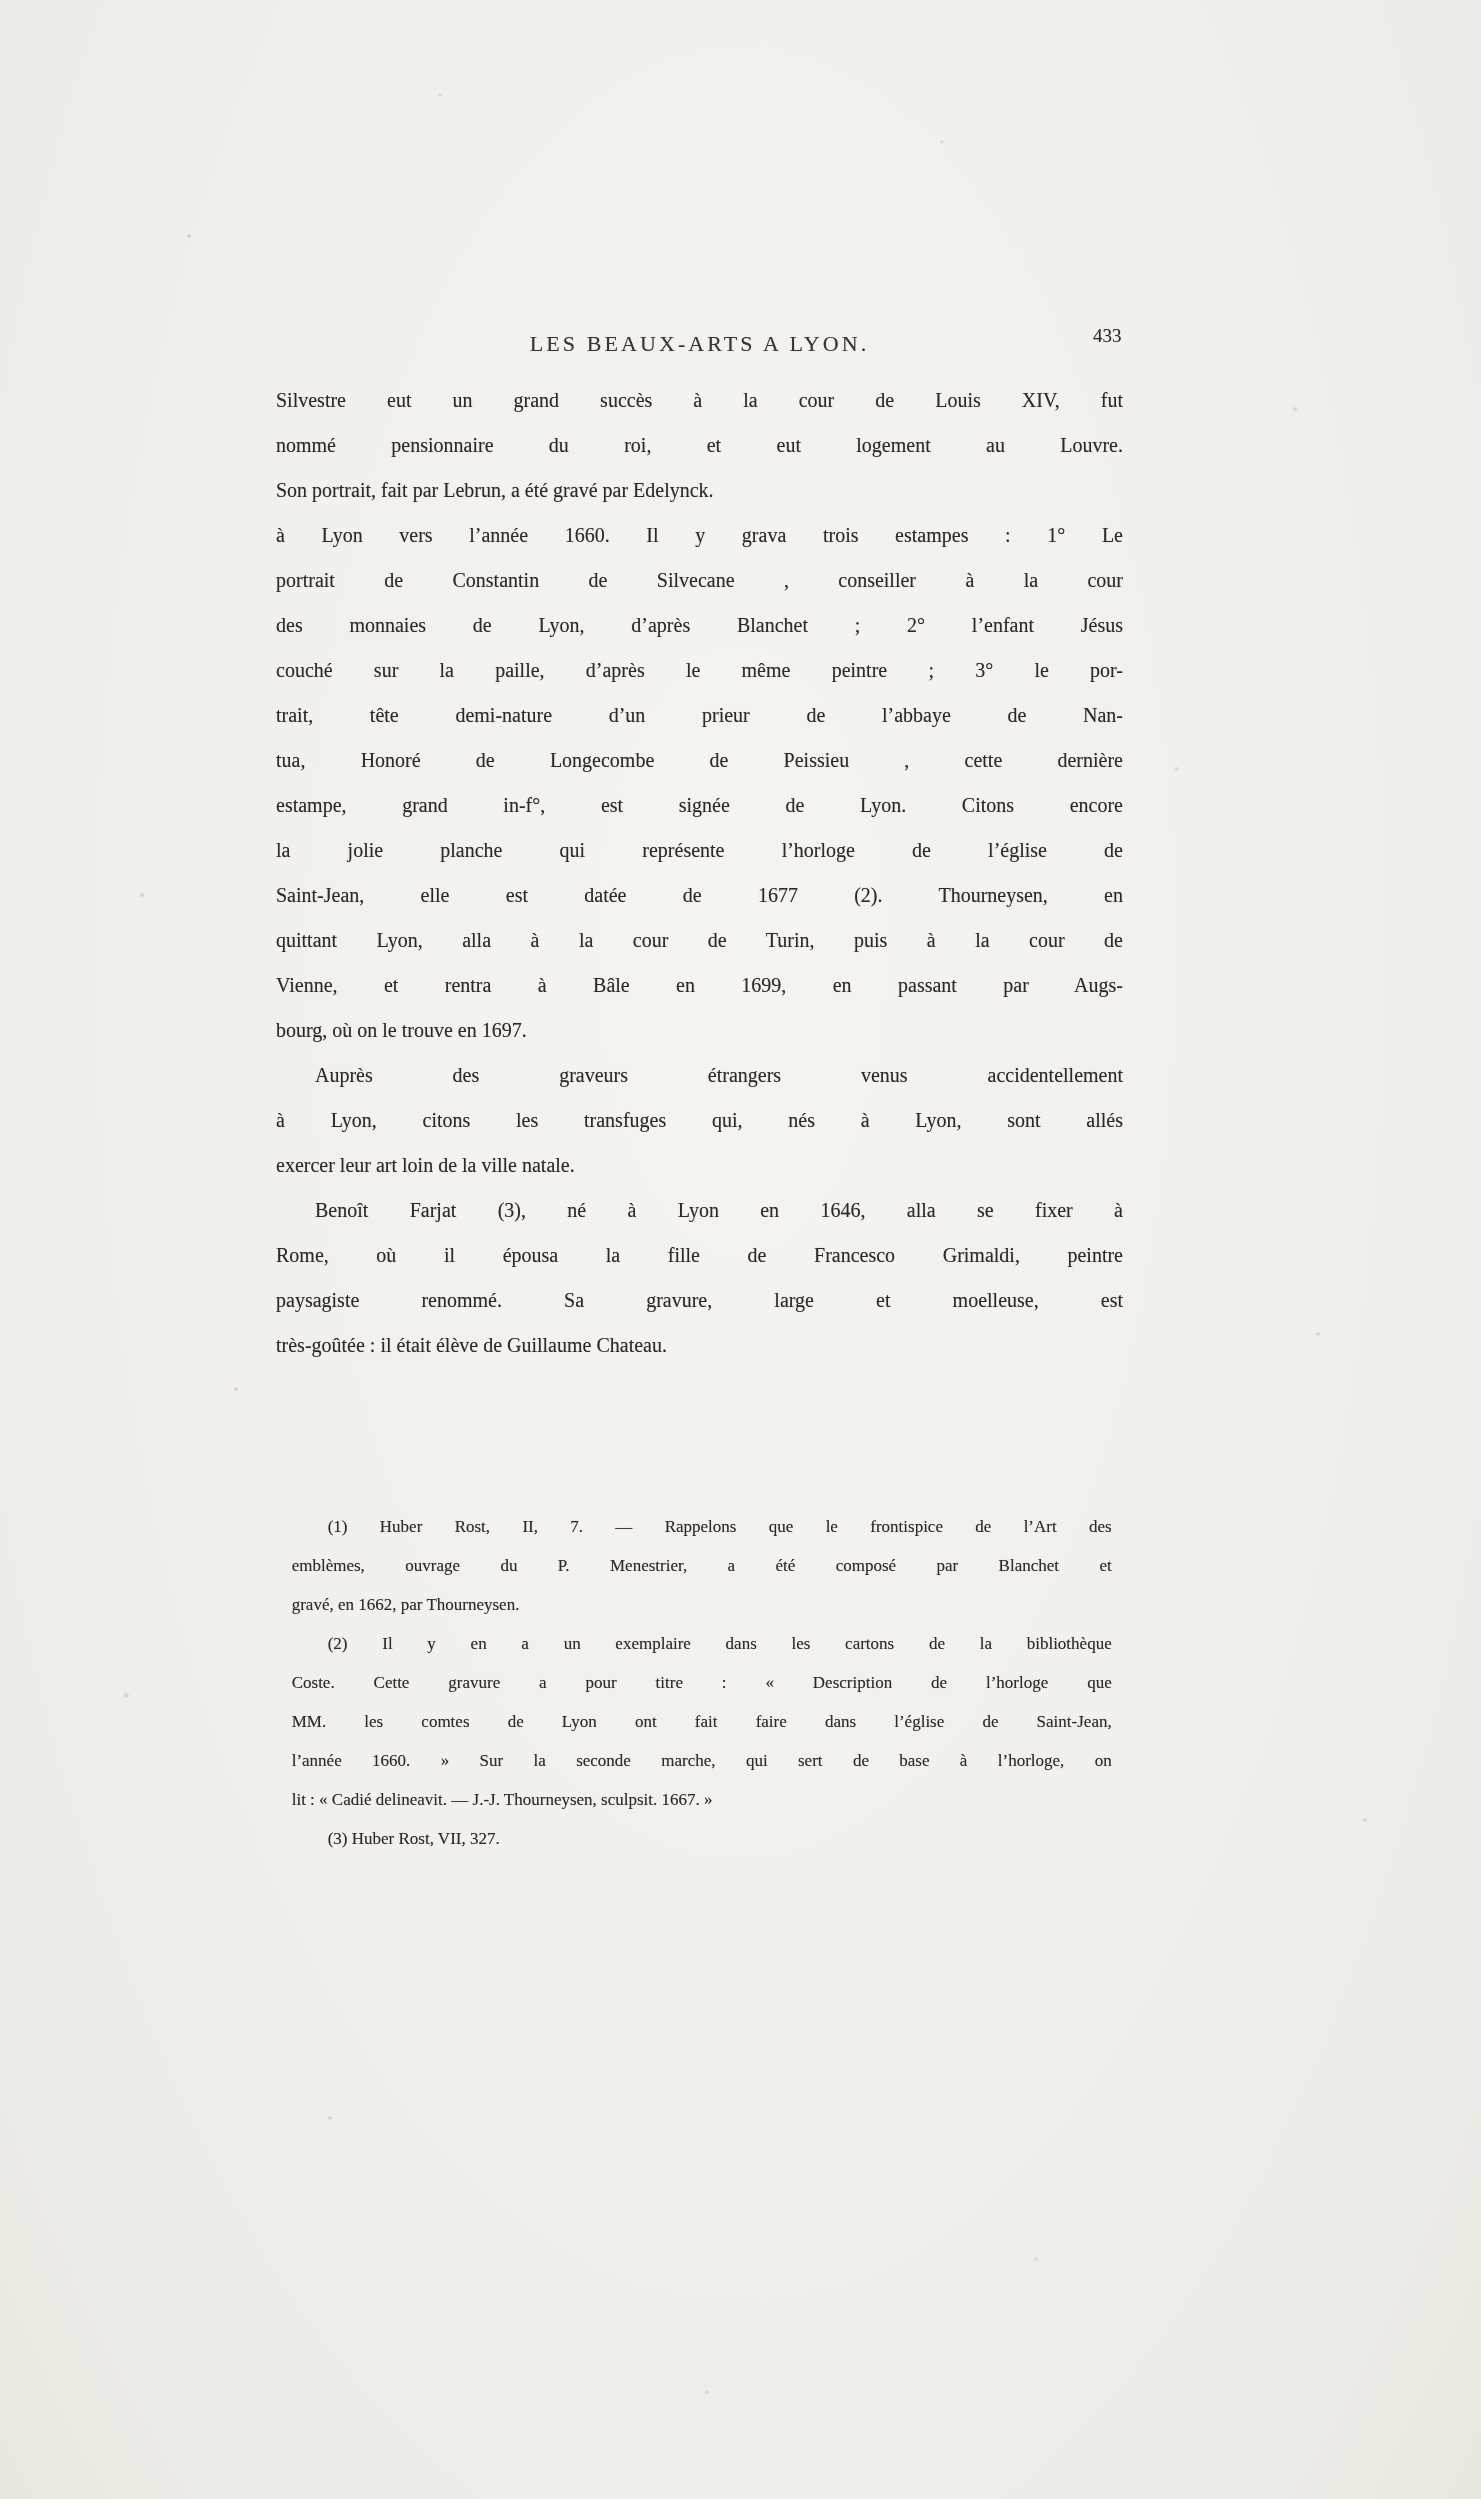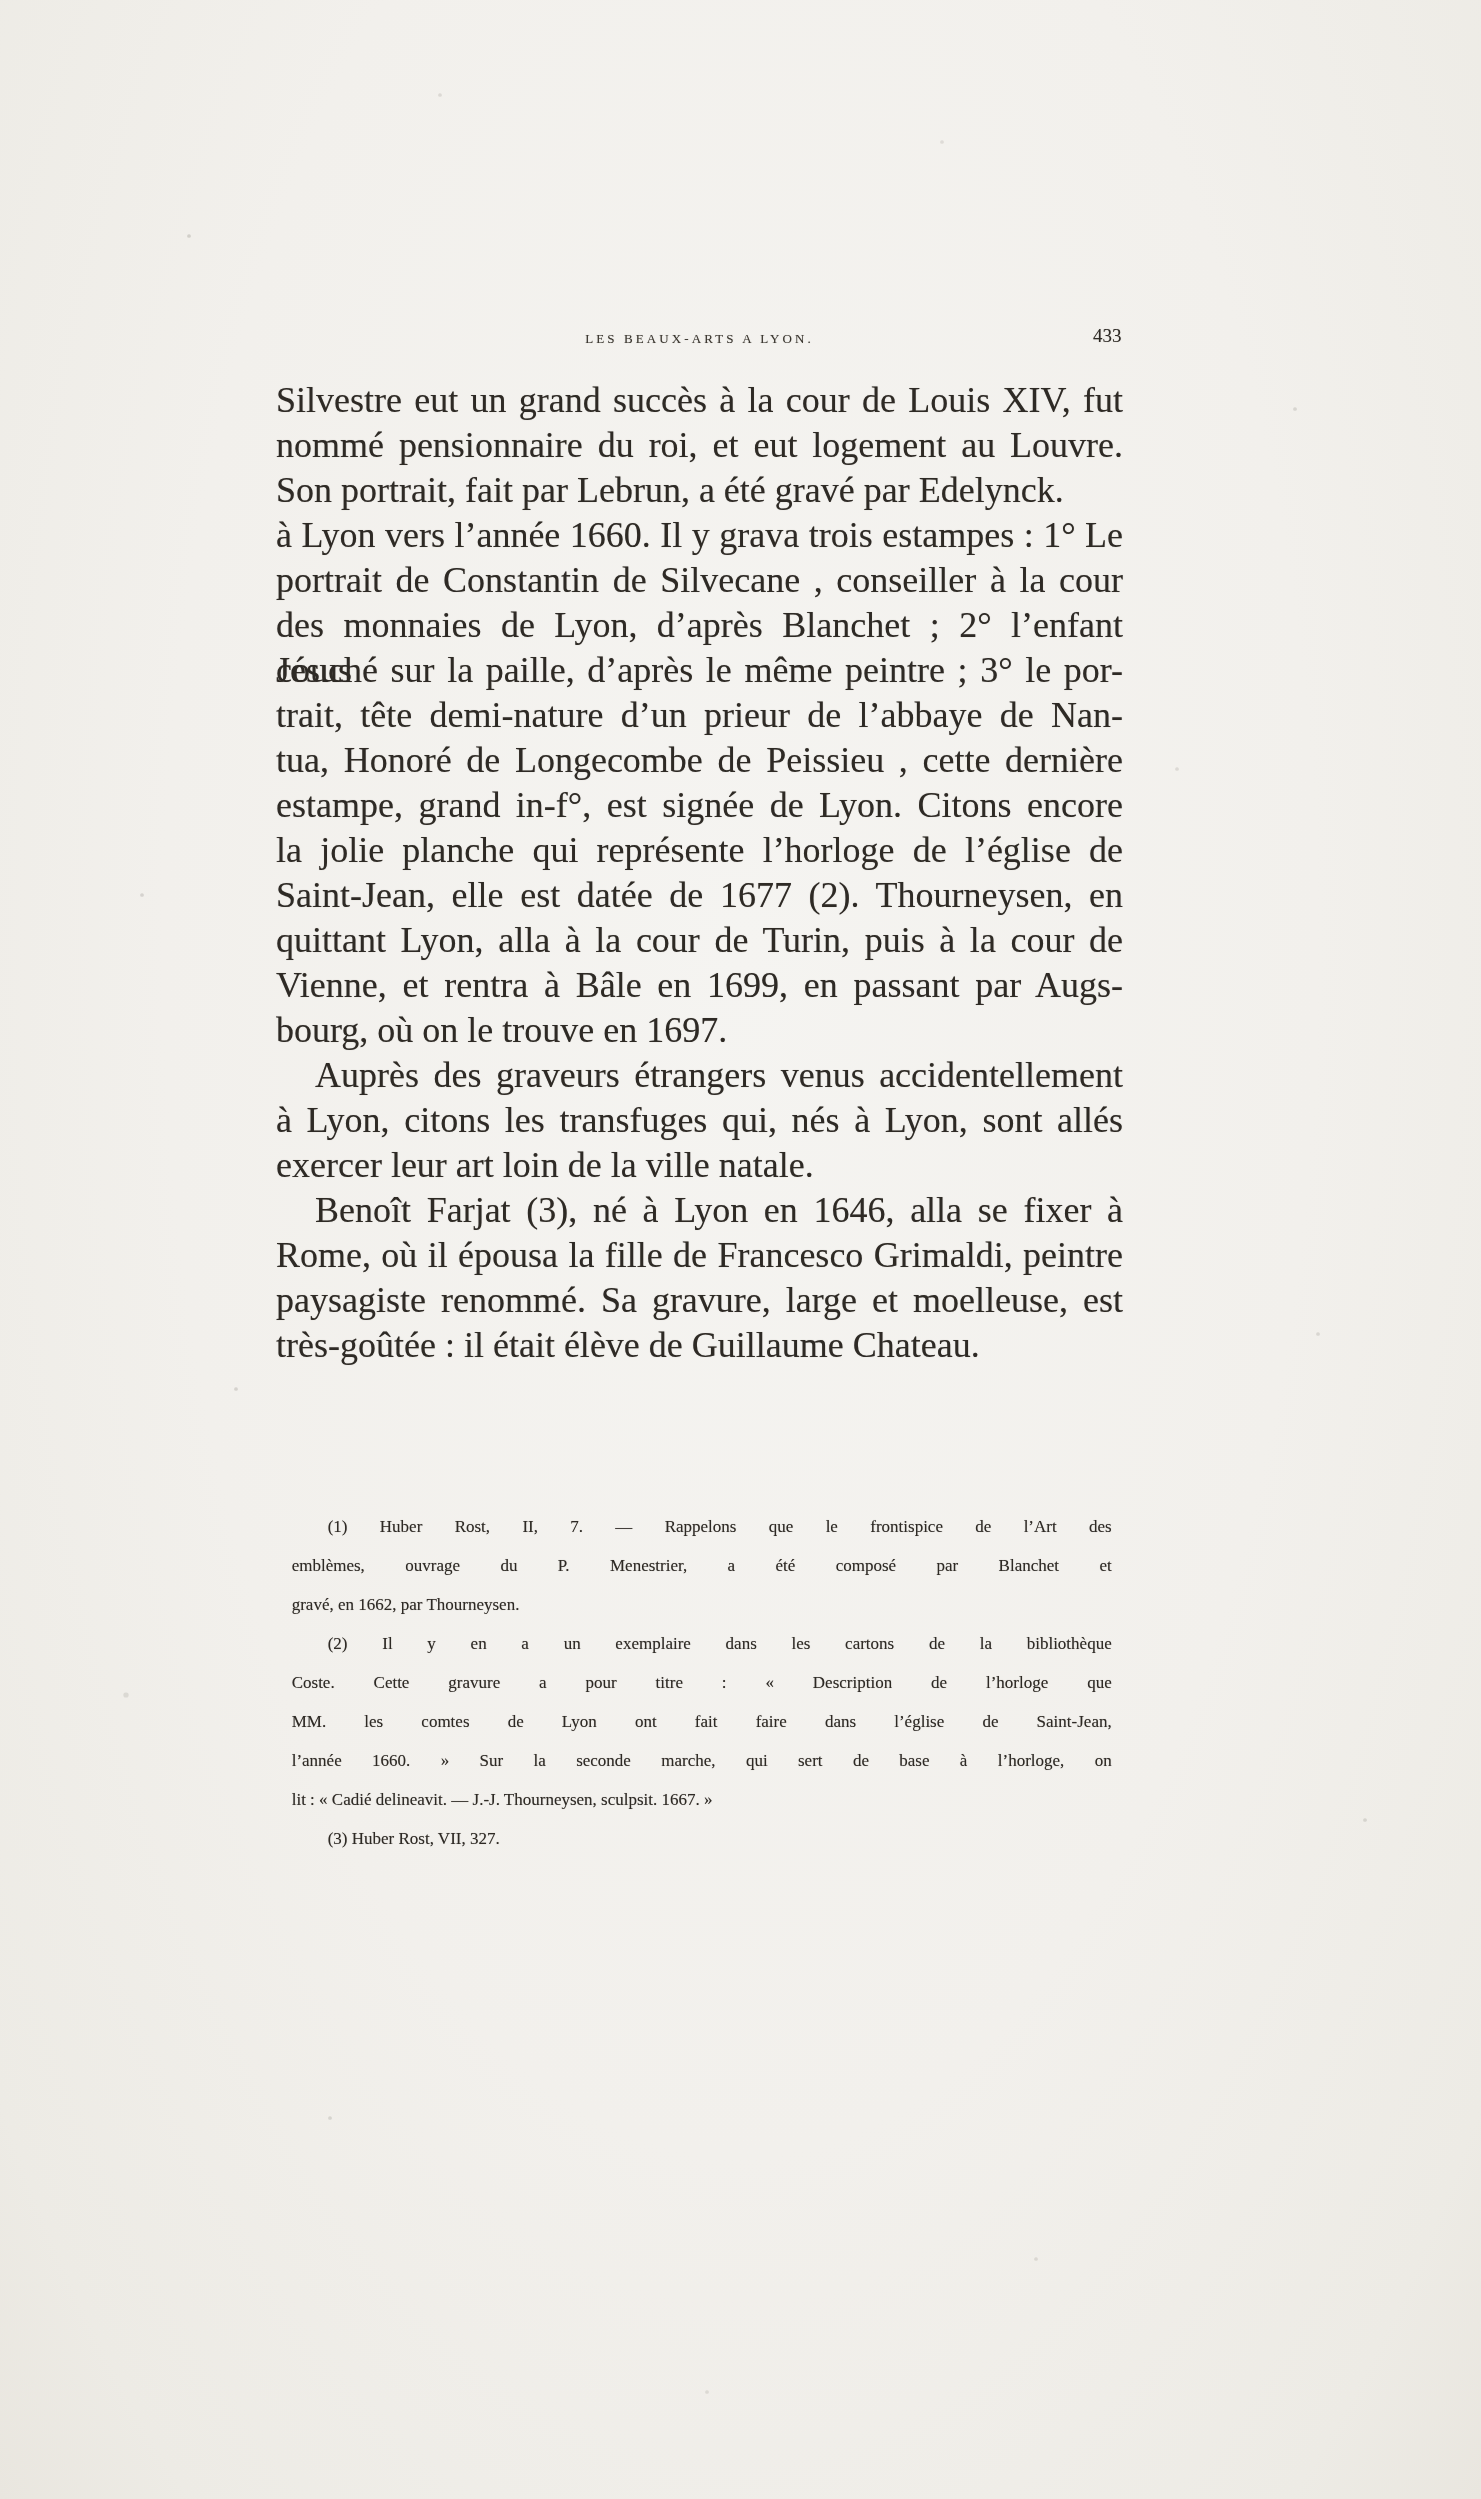--- a/index.html
+++ b/index.html
@@ -23,41 +23,41 @@
   .runhead {
     position: absolute;
     top: 325px;
     left: 0;
     width: 100%;
     height: 34px;
   }
   .runhead-title {
     display: block;
     text-align: center;
-    font-size: 13px;
+    font-size: 22px;
     letter-spacing: 3.1px;
     color: #3a362f;
     padding-top: 6.3px;
     text-shadow: 0 0 0.8px rgba(45,40,33,0.35);
   }
   .page-number {
     position: absolute;
     right: 1.6px;
     top: 0;
     font-size: 19px;
     color: #2e2a25;
     text-shadow: 0 0 0.8px rgba(45,40,33,0.35);
   }
   
   .main-text {
     position: absolute;
     top: 378px;
     left: 0;
     width: 100%;
-    font-size: 36px;
+    font-size: 20px;
     text-shadow: 0 0 0.8px rgba(45,40,33,0.38);
   }
   .para { margin: 0; }
   .bt-line {
     height: 45px;
     line-height: 45px;
     text-align: justify;
     text-align-last: justify;
     white-space: normal;
   }

